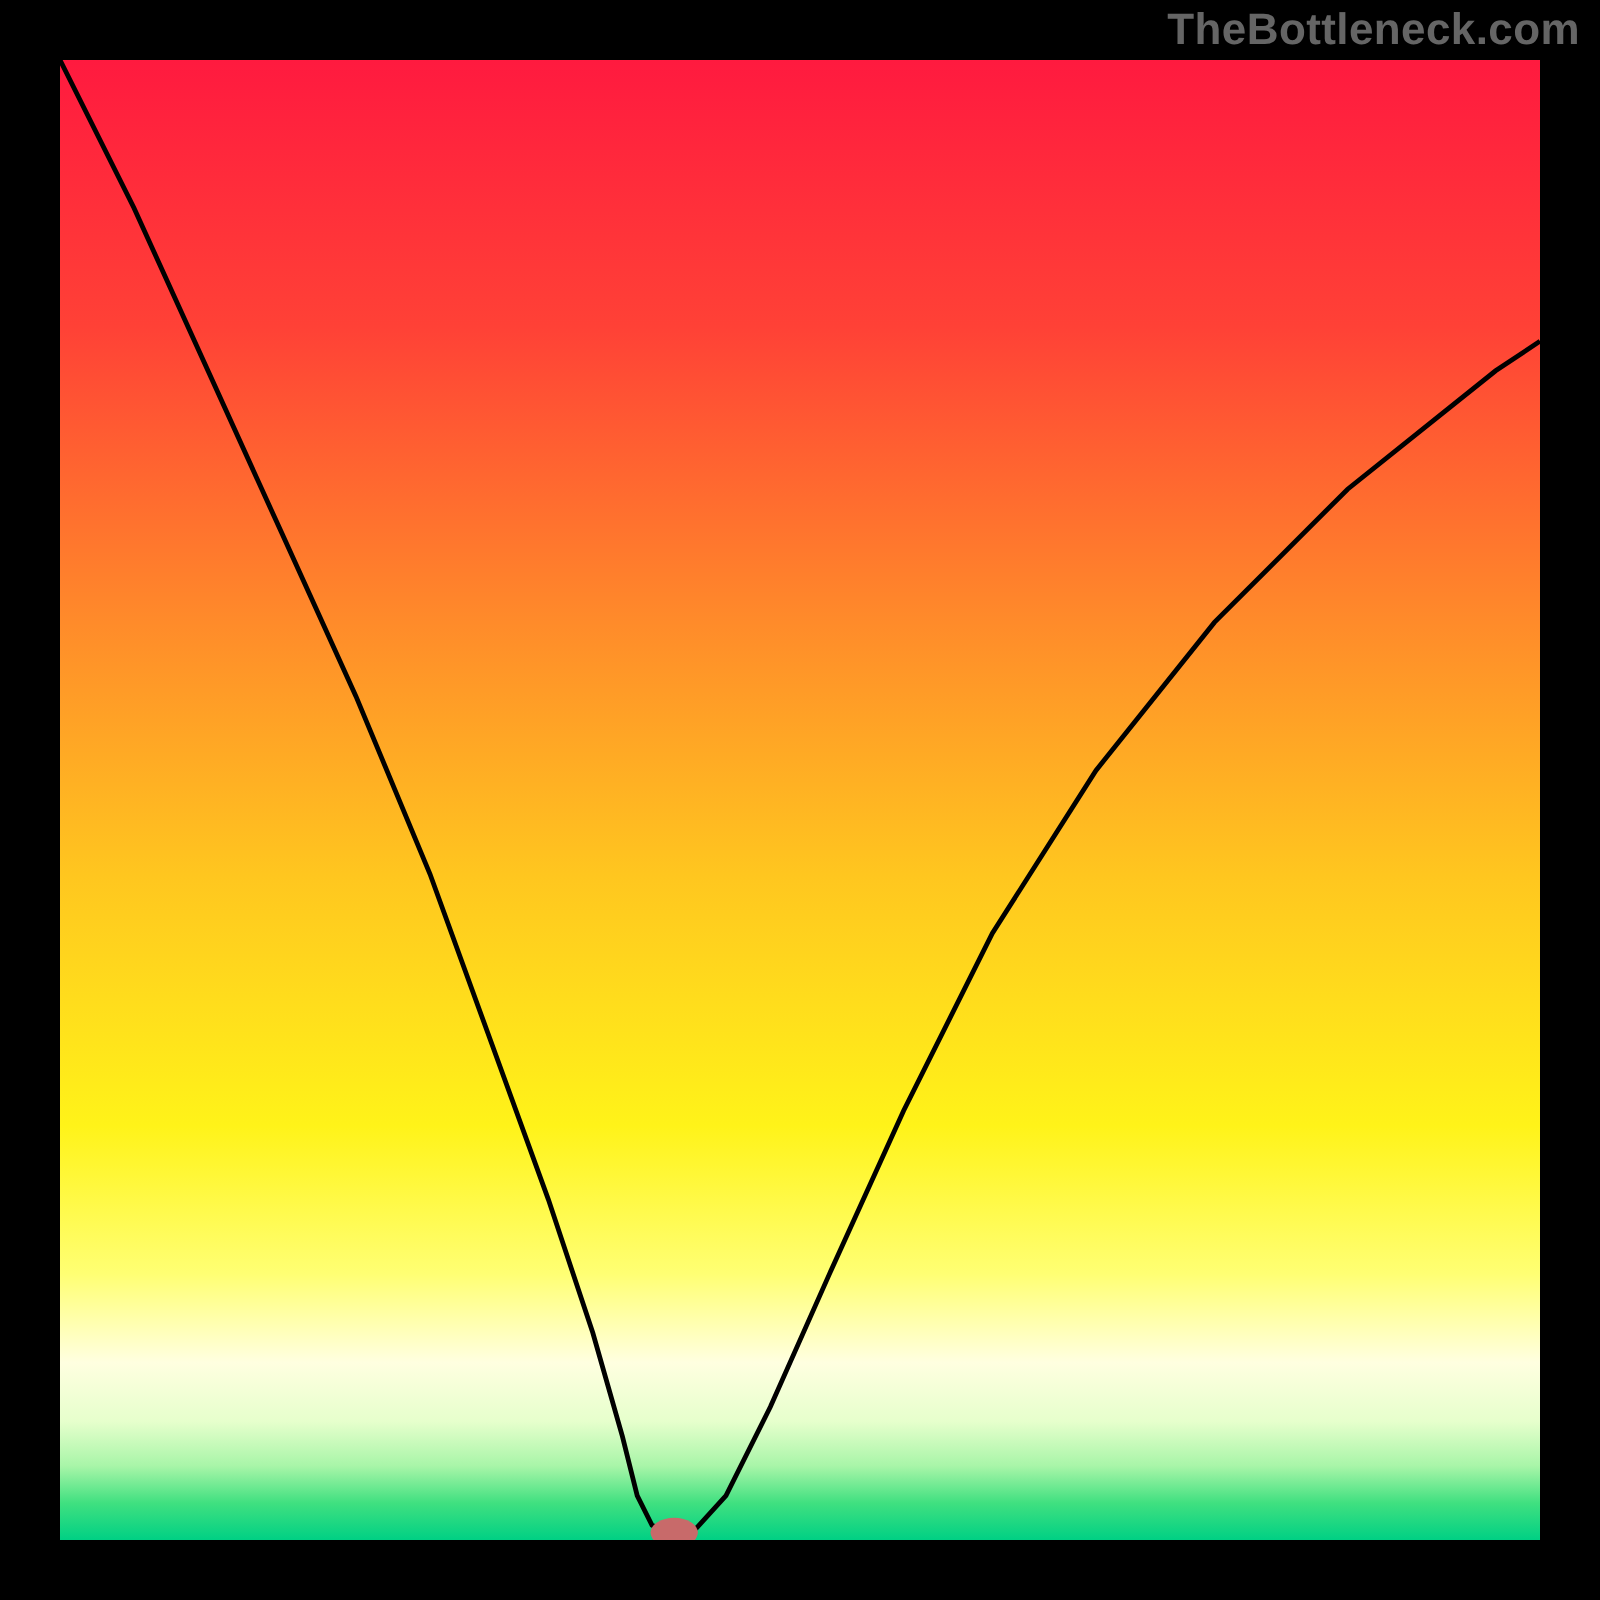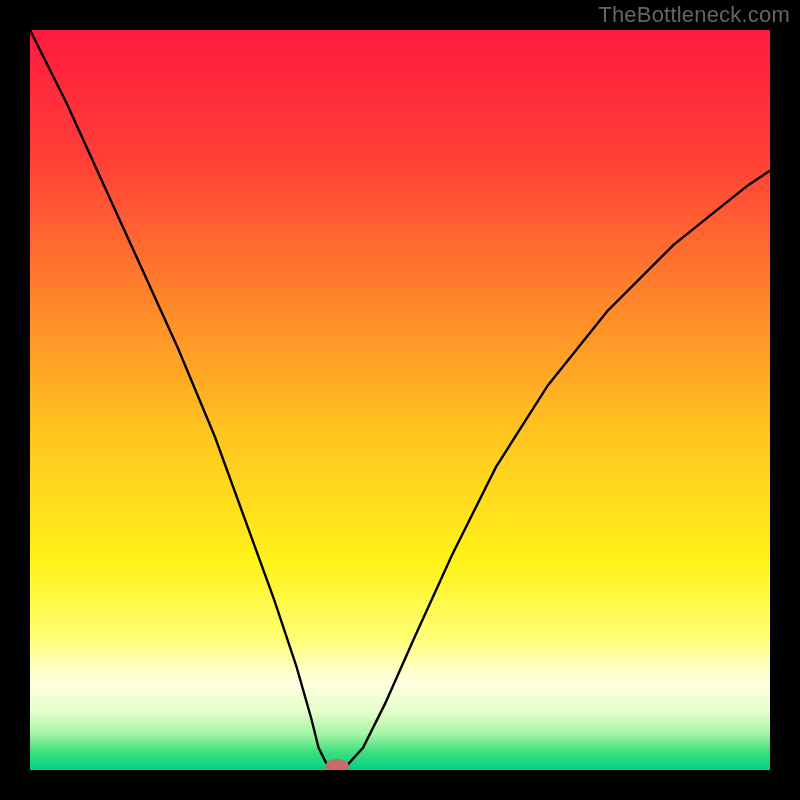--- a/index.html
+++ b/index.html
@@ -16,21 +16,21 @@
     width: 800px;
     height: 800px;
     background: #000;
   }
   .watermark {
     position: absolute;
     top: 2px;
     right: 10px;
     color: #656565;
     font-size: 22px;
-    font-weight: normal;
+    font-weight: bold;
     letter-spacing: 0.2px;
     z-index: 10;
   }
   .plot-area {
     position: absolute;
     left: 30px;
     top: 30px;
     width: 740px;
     height: 740px;
     overflow: hidden;

